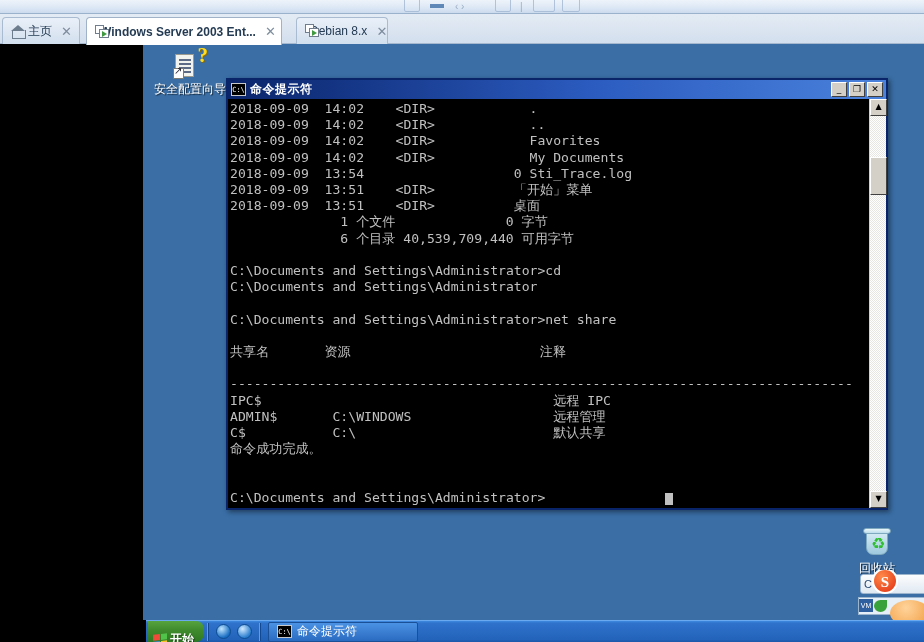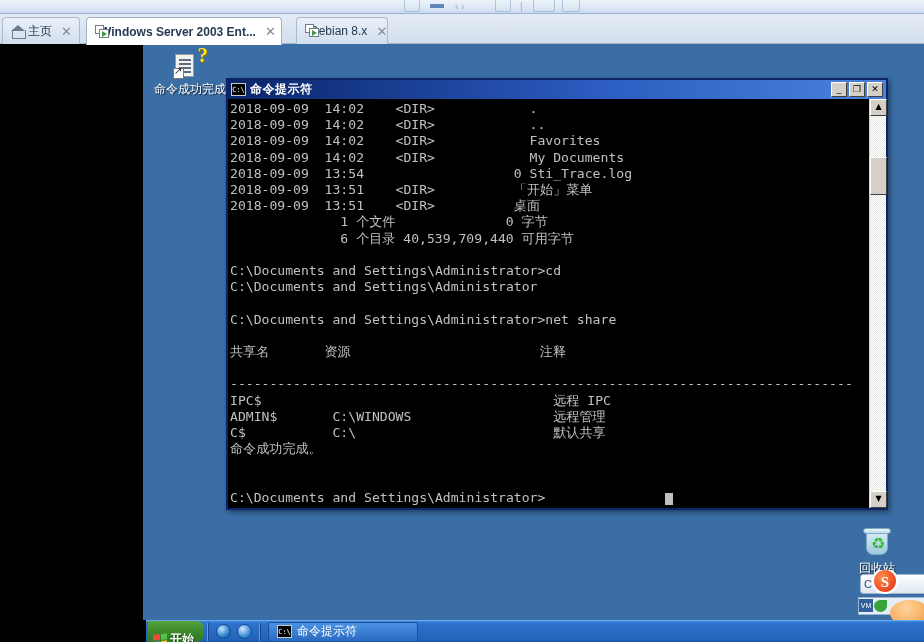--- a/index.html
+++ b/index.html
@@ -344,21 +344,21 @@
       <div class="scw-icon">
         <div class="scw-doc">
           <i style="top:4px"></i>
             <i style="top:8px"></i>
             <i style="top:12px"></i>
             <i style="top:16px"></i>
         </div>
         <div class="scw-q">?</div>
         <div class="scw-short"></div>
       </div>
-      <div class="lbl">命令成功完成</div>
+      <div class="lbl">安全配置向导</div>
     </div>
 
     <div class="deskicon" style="left:688px; top:483px;">
       <div class="rb-icon">
         <div class="rb-body"></div>
         <div class="rb-lid"></div>
         <div class="rb-arrow">♻</div>
       </div>
       <div class="lbl">回收站</div>
     </div>

